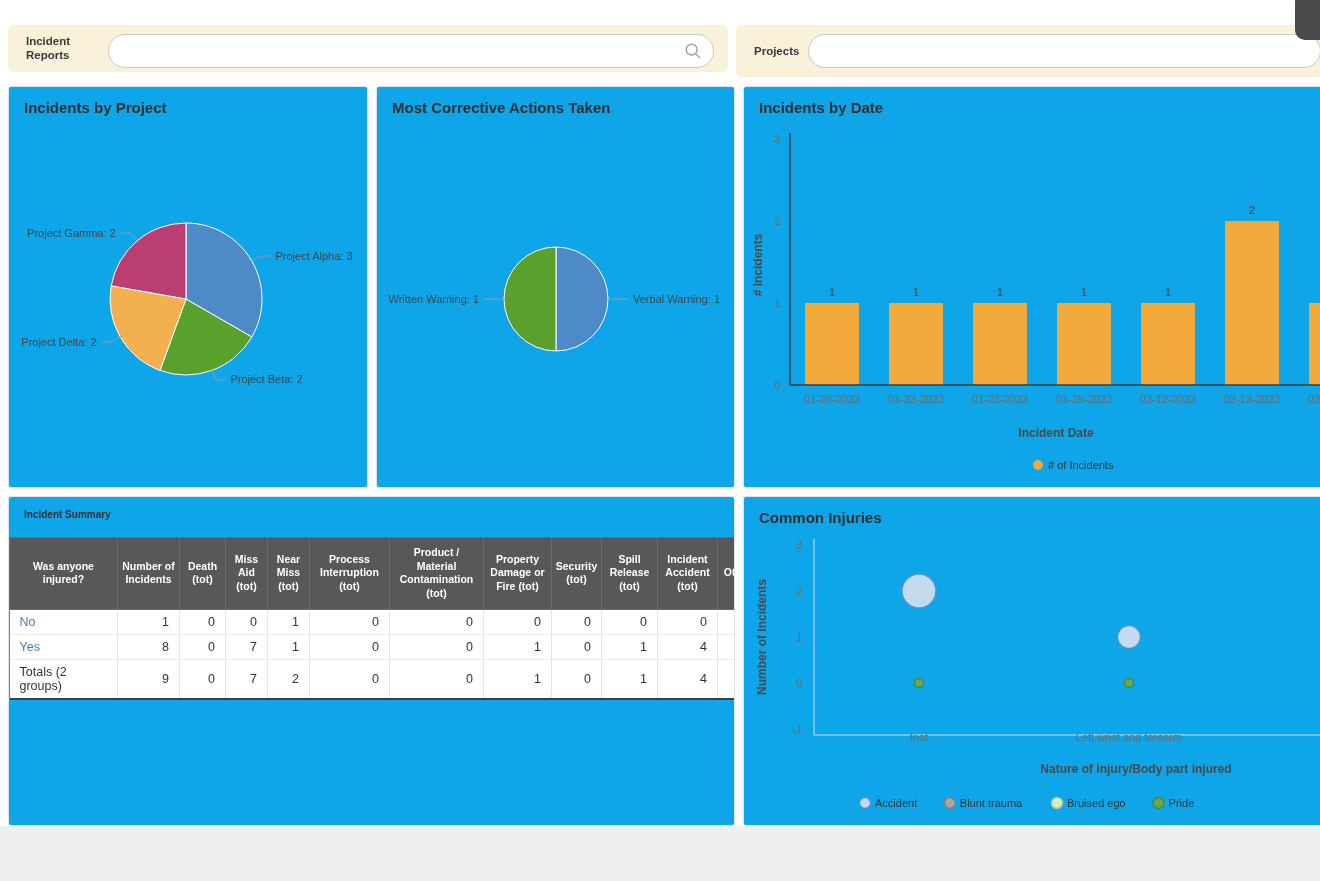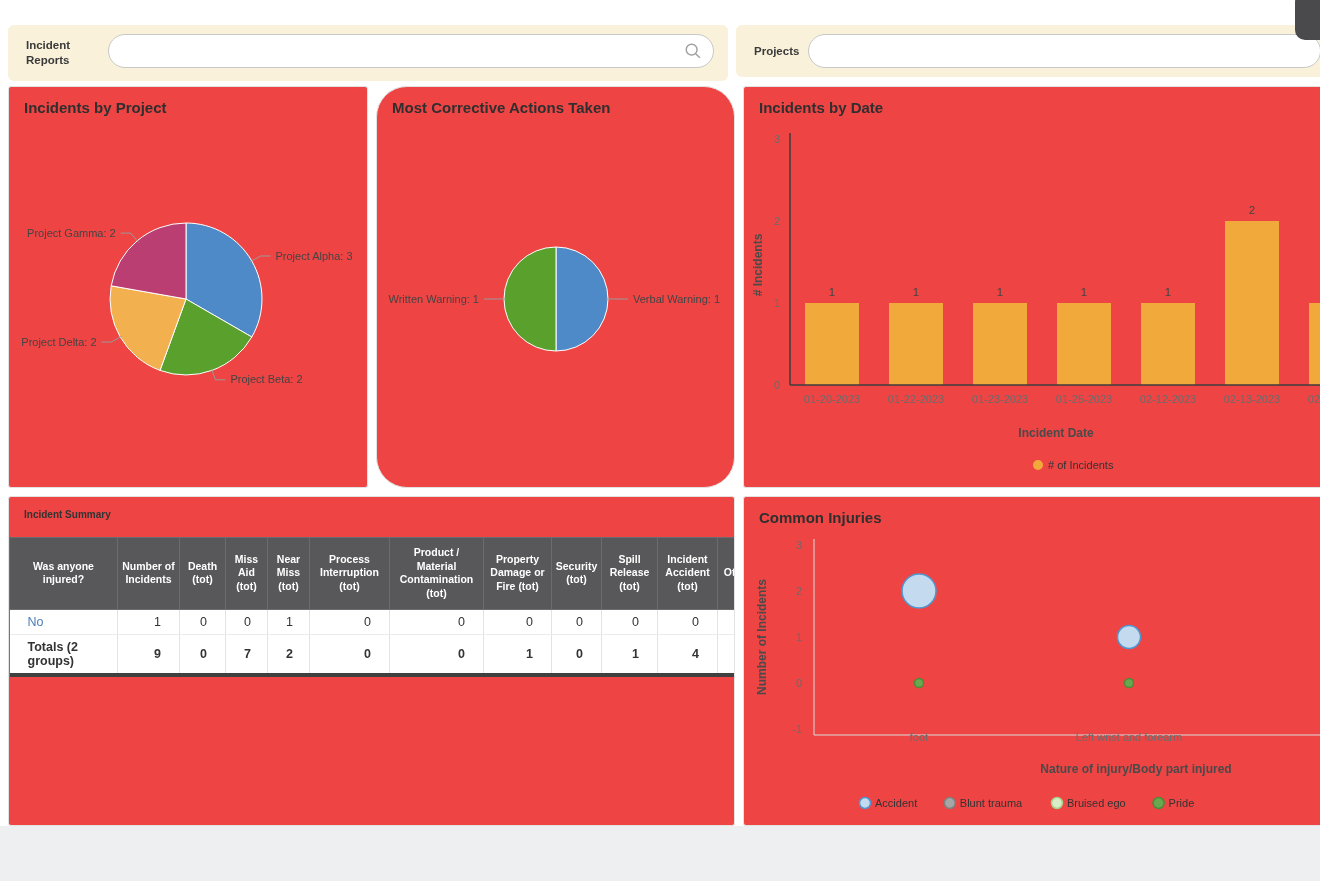--- a/index.html
+++ b/index.html
@@ -1,50 +1,50 @@
 <!DOCTYPE html>
 <html><head>
 <meta charset="utf-8">
 <style>
   *{margin:0;padding:0;box-sizing:border-box;}
   html,body{width:1320px;height:881px;}
   body{position:relative;overflow:hidden;background:#ffffff;font-family:"Liberation Sans",sans-serif;color:#333;}
   .bottom-strip{position:absolute;left:0;top:826px;width:1320px;height:55px;background:#edeff1;}
   .cream{position:absolute;background:#faf1da;border-radius:6px;}
-  .topbar-left{left:8px;top:25px;width:720px;height:56px;}
+  .topbar-left{left:8px;top:25px;width:720px;height:47px;}
   .topbar-right{left:736px;top:25px;width:595px;height:52px;}
   .filter-label{position:absolute;left:18px;top:50%;transform:translateY(-50%);width:60px;font-size:11.5px;font-weight:bold;color:#3a3a3a;line-height:1.3;}
   .search-wrap{position:absolute;top:9px;height:34px;}
   .tl-wrap{left:100px;right:14px;}
   .tr-wrap{left:72px;width:513px;}
   .search-input{width:100%;height:34px;border-radius:17px;border:1px solid #c8c8c8;background:#fff;font-size:13px;padding:0 36px 0 14px;outline:none;font-family:"Liberation Sans",sans-serif;}
   .search-icon{position:absolute;right:12px;top:8px;}
   .corner-widget{position:absolute;left:1295px;top:-8px;width:46px;height:48px;background:#4a4a4c;border-radius:10px;}
-  .panel{position:absolute;background:#ef4444;border:1px solid #e2e2e2;border-radius:3px;overflow:hidden;}
+  .panel{position:absolute;background:#0ea5e9;border:1px solid #e2e2e2;border-radius:3px;overflow:hidden;}
   #panel-project{left:8px;top:86px;width:360px;height:402px;}
-  #panel-corrective{left:376px;top:86px;width:359px;height:402px;border-radius:31px;}
+  #panel-corrective{left:376px;top:86px;width:359px;height:402px;}
   #panel-date{left:743px;top:86px;width:740px;height:402px;}
   #panel-summary{left:8px;top:496px;width:727px;height:330px;}
   #panel-injuries{left:743px;top:496px;width:740px;height:330px;}
   .panel-title{padding:12px 15px 0;font-size:15px;font-weight:bold;color:#2f2f2f;}
   .panel-title.small{font-size:10px;color:#333;}
   .chart-svg{position:absolute;left:0;top:28px;}
   svg text{font-family:"Liberation Sans",sans-serif;}
   .tick{font-size:11px;fill:#6b6b6b;}
   .bar-value{font-size:11.5px;fill:#444;}
   .axis-title{font-size:12px;font-weight:bold;fill:#4a4a4a;}
   .legend-label{font-size:11px;fill:#333;}
   .pie-label{font-size:11px;fill:#444;}
   .table-wrap{position:absolute;left:0;top:40px;right:0;overflow:hidden;}
   table{border-collapse:collapse;table-layout:fixed;width:772px;}
   thead th{background:#58585a;color:#fff;font-size:10.5px;font-weight:bold;text-align:center;vertical-align:middle;padding:8px 3px;border:1px solid #6c6c6e;line-height:1.3;}
-  tbody td{font-size:12.5px;padding:5px 18px;border-right:1px solid #e3e3e3;border-bottom:1px solid #ececec;text-align:right;color:#333;background:#fff;}
+  tbody td{font-size:12.5px;padding:5px 10px;border-right:1px solid #e3e3e3;border-bottom:1px solid #ececec;text-align:right;color:#333;background:#fff;}
   td.rowlabel{text-align:left;}
   .rowlink{color:#4a7fb5;cursor:pointer;}
-  tr.totals td{font-weight:bold;border-top:1px solid #bdbdbd;border-bottom:4px solid #404040;margin-left:12px;}
+  tr.totals td{font-weight:normal;border-top:1px solid #bdbdbd;border-bottom:2px solid #404040;margin-left:12px;}
 </style>
 </head>
 <body>
 
 <div class="bottom-strip"></div>
 
 <div class="cream topbar-left">
   <div class="filter-label">Incident Reports</div>
   <div class="search-wrap tl-wrap">
     <input class="search-input" type="text" style="">
@@ -173,20 +173,34 @@
             <td>0</td>
             <td>1</td>
             <td>0</td>
             <td>0</td>
             <td>0</td>
             <td>0</td>
             <td>0</td>
             <td>0</td>
             <td></td>
           </tr>
+          <tr>
+            <td class="rowlabel"><span class="rowlink">Yes</span></td>
+            <td>8</td>
+            <td>0</td>
+            <td>7</td>
+            <td>1</td>
+            <td>0</td>
+            <td>0</td>
+            <td>1</td>
+            <td>0</td>
+            <td>1</td>
+            <td>4</td>
+            <td></td>
+          </tr>
           <tr class="totals">
             <td class="rowlabel">Totals (2 groups)</td>
             <td>9</td>
             <td>0</td>
             <td>7</td>
             <td>2</td>
             <td>0</td>
             <td>0</td>
             <td>1</td>
             <td>0</td>

